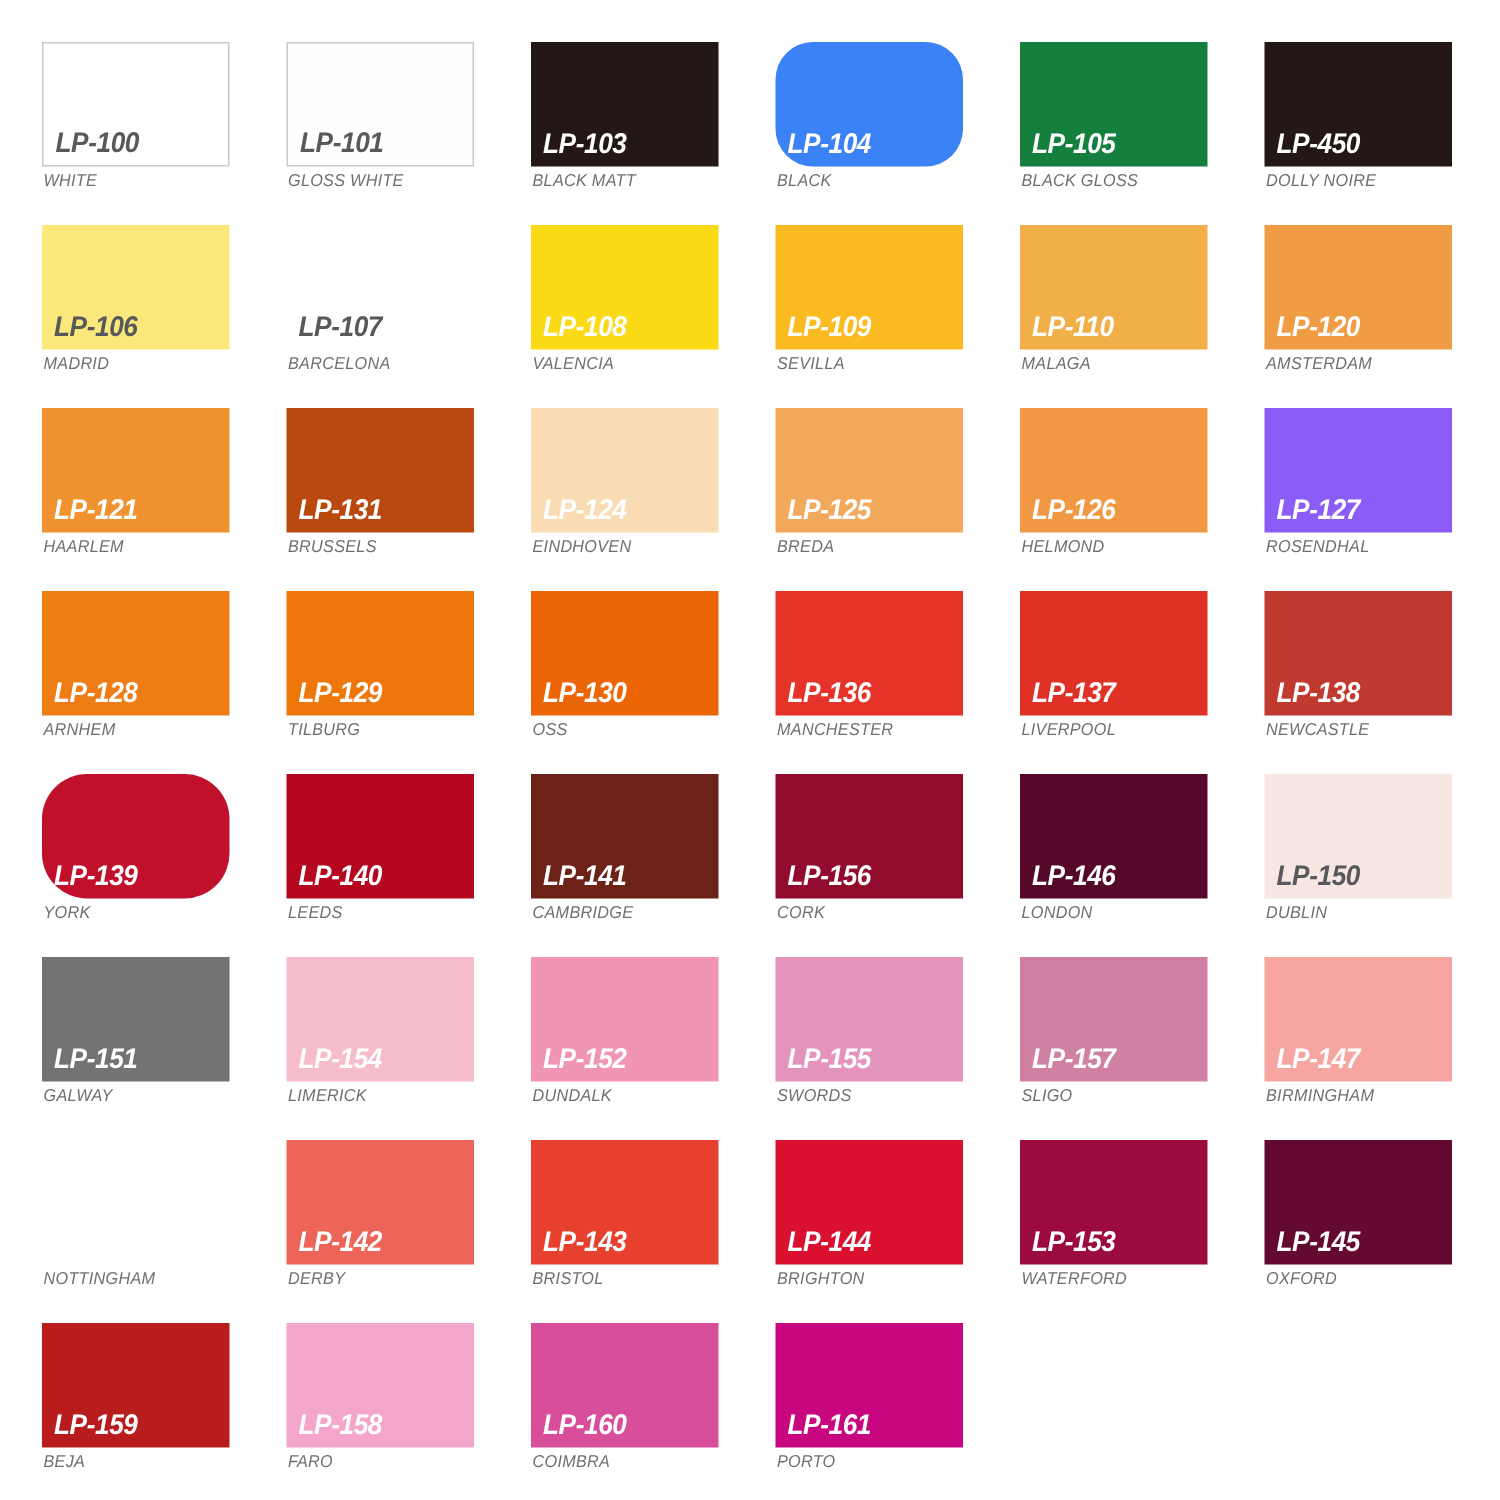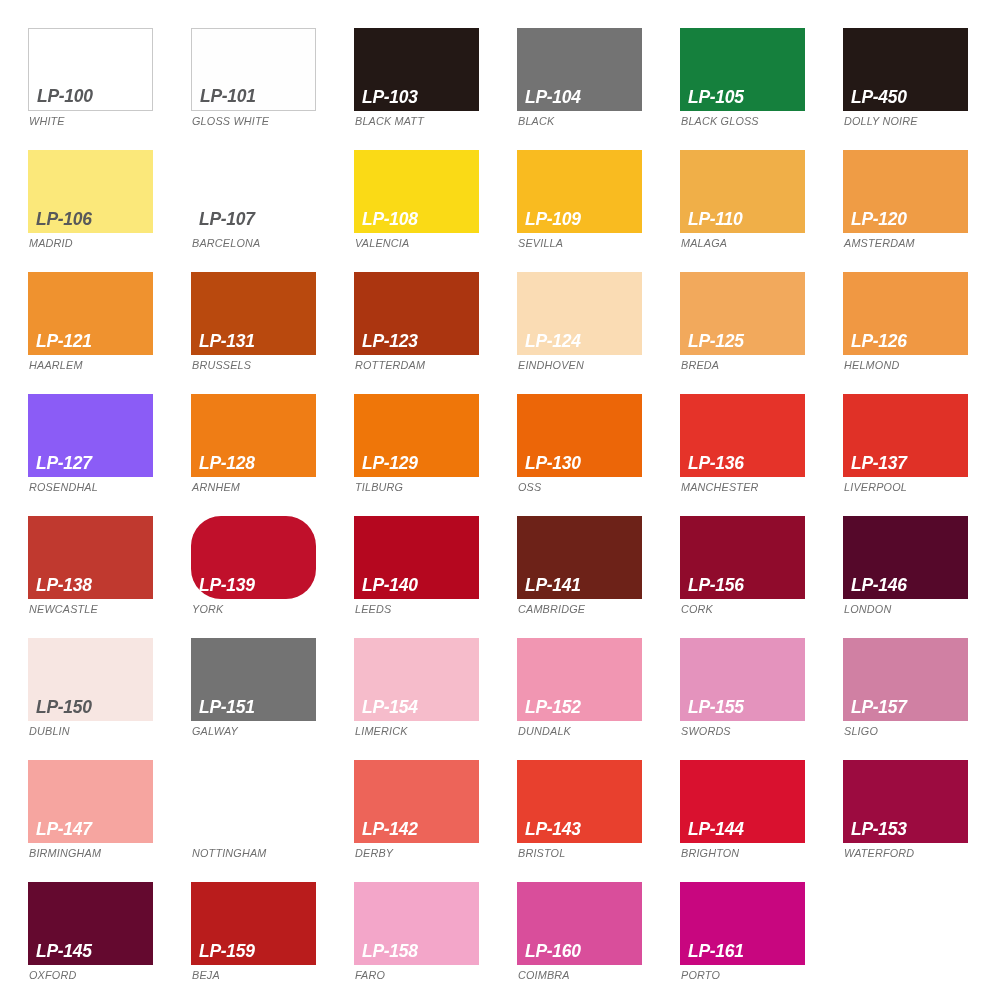--- a/index.html
+++ b/index.html
@@ -89,21 +89,21 @@
         </div>
         <span class="swatch-name" style="color: rgb(111, 111, 111);">GLOSS WHITE</span>
       </div>
       <div class="swatch-cell">
         <div class="swatch-chip" style="background-color: rgb(35, 24, 21);">
           <span class="swatch-code" style="color: rgb(255, 255, 255);">LP-103</span>
         </div>
         <span class="swatch-name" style="color: rgb(111, 111, 111);">BLACK MATT</span>
       </div>
       <div class="swatch-cell">
-        <div class="swatch-chip" style="background-color: #737373;">
+        <div class="swatch-chip" style="background-color: #3b82f6; border-radius: 25px;">
           <span class="swatch-code" style="color: rgb(255, 255, 255);">LP-104</span>
         </div>
         <span class="swatch-name" style="color: rgb(111, 111, 111);">BLACK</span>
       </div>
       <div class="swatch-cell">
         <div class="swatch-chip" style="background-color: #15803d;">
           <span class="swatch-code" style="color: rgb(255, 255, 255);">LP-105</span>
         </div>
         <span class="swatch-name" style="color: rgb(111, 111, 111);">BLACK GLOSS</span>
       </div>
@@ -153,26 +153,20 @@
         <div class="swatch-chip" style="background-color: rgb(239, 146, 47);">
           <span class="swatch-code" style="color: rgb(255, 255, 255);">LP-121</span>
         </div>
         <span class="swatch-name" style="color: rgb(111, 111, 111);">HAARLEM</span>
       </div>
       <div class="swatch-cell">
         <div class="swatch-chip" style="background-color: rgb(185, 73, 14);">
           <span class="swatch-code" style="color: rgb(255, 255, 255);">LP-131</span>
         </div>
         <span class="swatch-name" style="color: rgb(111, 111, 111);">BRUSSELS</span>
-      </div>
-      <div class="swatch-cell">
-        <div class="swatch-chip" style="background-color: rgb(171, 53, 16);">
-          <span class="swatch-code" style="color: rgb(255, 255, 255);">LP-123</span>
-        </div>
-        <span class="swatch-name" style="color: rgb(111, 111, 111);">ROTTERDAM</span>
       </div>
       <div class="swatch-cell">
         <div class="swatch-chip" style="background-color: rgb(250, 220, 180);">
           <span class="swatch-code" style="color: rgb(255, 255, 255);">LP-124</span>
         </div>
         <span class="swatch-name" style="color: rgb(111, 111, 111);">EINDHOVEN</span>
       </div>
       <div class="swatch-cell">
         <div class="swatch-chip" style="background-color: rgb(242, 169, 92);">
           <span class="swatch-code" style="color: rgb(255, 255, 255);">LP-125</span>

